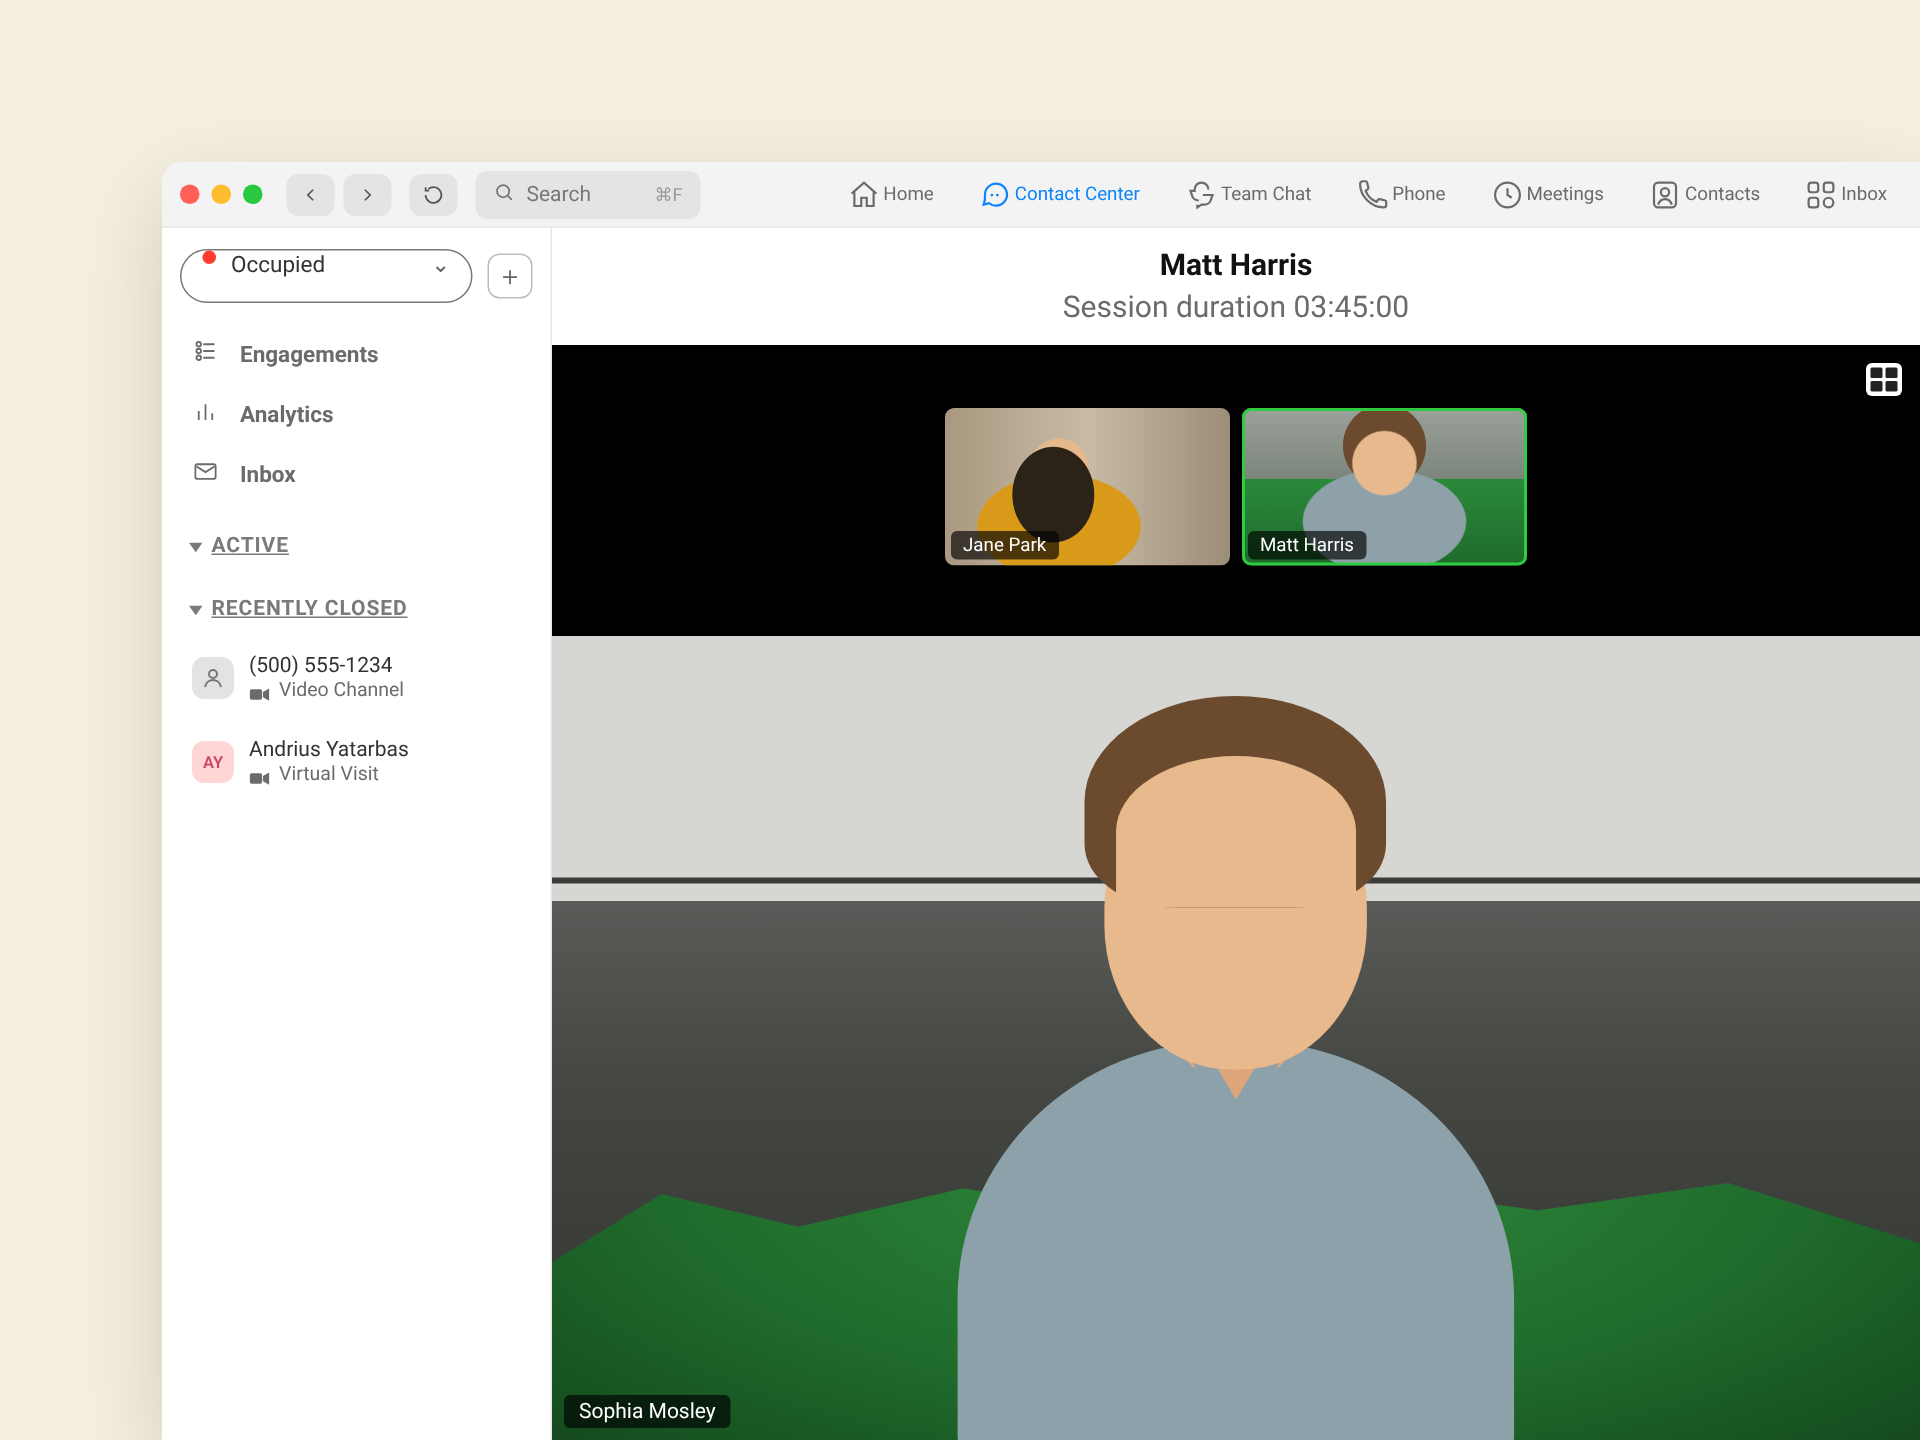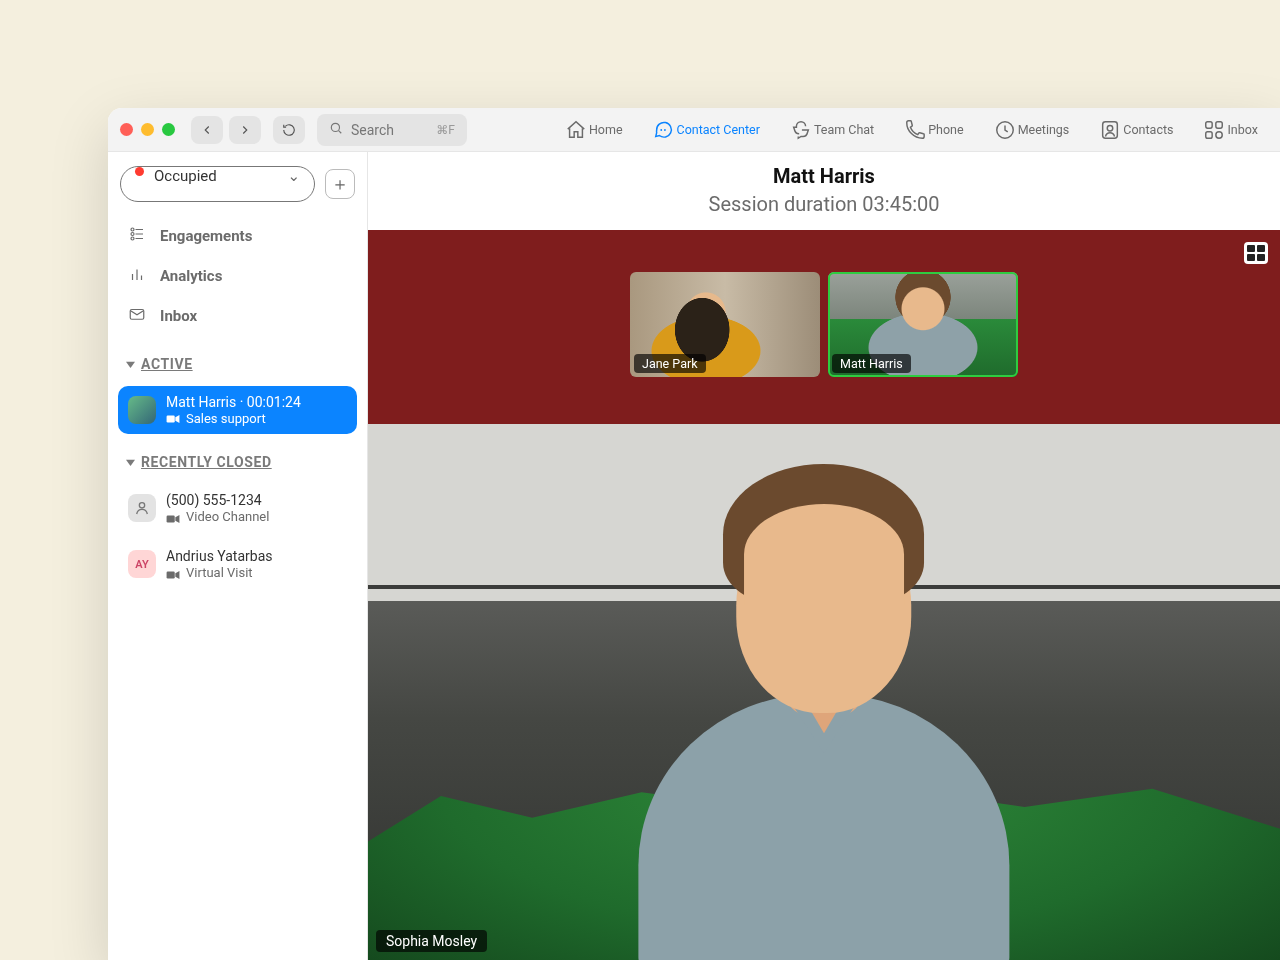--- a/index.html
+++ b/index.html
@@ -79,21 +79,21 @@
   .av.grey{background:#e3e3e3;color:#666;}
   .av.photo{background:linear-gradient(135deg,#6b8 0%,#367 100%);}
 
   
   .main{flex:1;display:flex;flex-direction:column;min-width:0;}
   .mhdr{padding:12px 0 14px 0;text-align:center;}
   .mhdr .name{font-size:20px;font-weight:700;color:#111;}
   .mhdr .dur{font-size:20px;color:var(--muted);margin-top:4px;}
   .mhdr .dur span{display:inline;}
 
-  .video{flex:1;background:#7f1d1d;position:relative;min-height:0;}
+  .video{flex:1;background:#000000;position:relative;min-height:0;}
   .strip{position:absolute;top:42px;left:50%;transform:translateX(-50%);display:flex;gap:8px;}
   .thumb{width:190px;height:105px;border-radius:6px;position:relative;overflow:hidden;background:#333;}
   .thumb.spk{outline:2.5px solid #2ecc40;outline-offset:-2px;}
   .thumb .nm{position:absolute;left:4px;bottom:4px;background:rgba(0,0,0,.65);color:#fff;font-size:12.5px;padding:2px 8px;border-radius:4px;}
   .thumb.t1{background:
     radial-gradient(ellipse 60px 70px at 38% 55%,#2b2218 0%,#2b2218 45%,transparent 46%),
     radial-gradient(circle 20px at 40% 38%,#e6b98c 0%,#e6b98c 95%,transparent),
     radial-gradient(ellipse 55px 35px at 40% 75%,#d99a1a 0%,#d99a1a 98%,transparent),
     linear-gradient(90deg,#a9987f 0%,#c8bba6 50%,#9c8d78 100%);}
   .thumb.t2{background:
@@ -260,35 +260,20 @@
         </div>
       </div>
 
       <div class="shdr">
         <svg viewBox="0 0 10 10">
             <polygon points="0,2 10,2 5,9"></polygon>
           </svg>
         <span>ACTIVE</span>
       </div>
 
-      <div class="eng active">
-        <div class="av photo"></div>
-        <div class="meta">
-          <div class="l1">
-            <span>Matt Harris</span> · <span>00:01:24</span>
-          </div>
-          <div class="l2">
-            <svg viewBox="0 0 24 16">
-                <rect x="1" y="2" width="14" height="12" rx="2"></rect>
-                <polygon points="16,5 23,1 23,15 16,11"></polygon>
-              </svg>
-            <span>Sales support</span>
-          </div>
-        </div>
-      </div>
 
       <div class="shdr">
         <svg viewBox="0 0 10 10">
             <polygon points="0,2 10,2 5,9"></polygon>
           </svg>
         <span>RECENTLY CLOSED</span>
       </div>
 
       <div class="eng">
         <div class="av grey">

